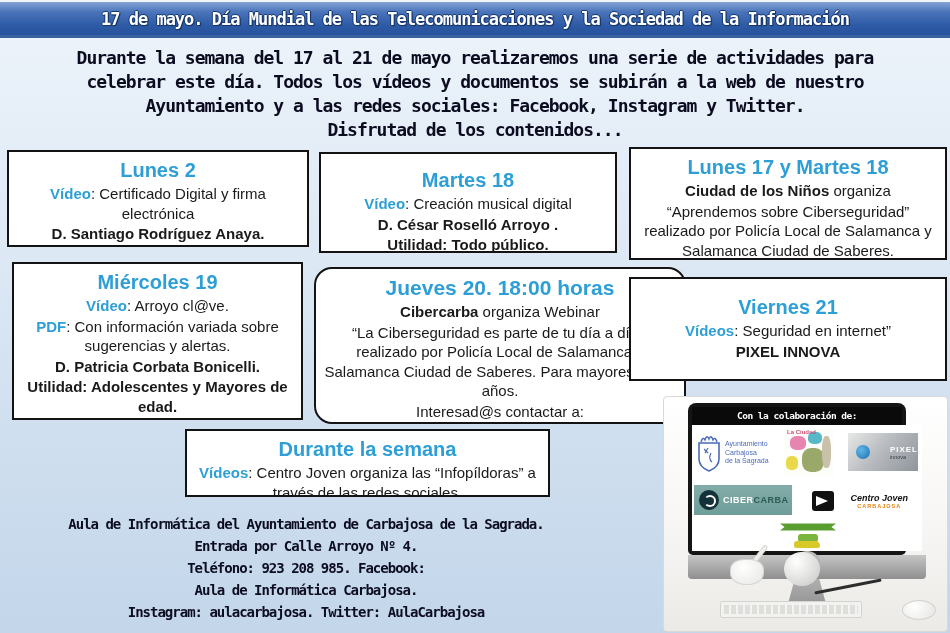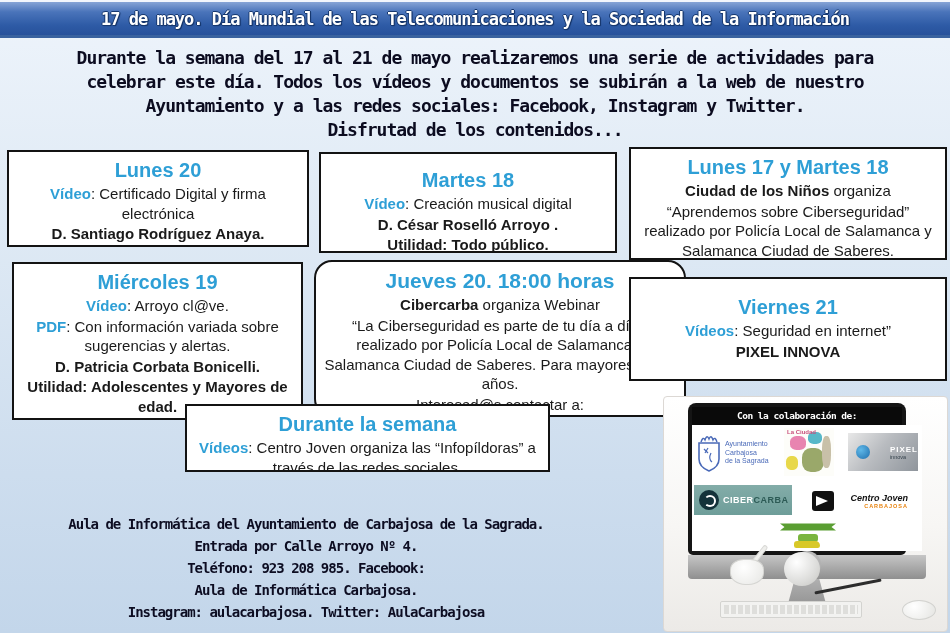--- a/index.html
+++ b/index.html
@@ -43,23 +43,23 @@
   }
   .box p{ font-size:15px; line-height:1.3; margin:1px 8px; }
   .day{ color:#2e9fd6; font-size:20px; font-weight:bold; line-height:1.25; margin:2px 0 1px; }
   .b{ font-weight:bold; }
   .accent{ color:#2e9fd6; font-weight:bold; }
   .email{ color:#1155cc; text-decoration:underline; font-size:15px; }
   .box-monday   { left:7px;   top:150px; width:302px; height:97px;  }
   .box-tuesday  { left:319px; top:152px; width:298px; height:101px; padding-top:12px; }
   .box-montue   { left:629px; top:147px; width:318px; height:113px; }
   .box-wednesday{ left:12px;  top:262px; width:291px; height:158px; }
-  .box-thursday { left:314px; top:260px; width:372px; height:157px;border-radius:18px; }
+  .box-thursday { left:314px; top:267px; width:372px; height:157px;border-radius:18px; }
   .box-friday   { left:629px; top:277px; width:318px; height:104px; padding-top:14px; }
-  .box-week     { left:185px; top:404px; width:365px; height:68px;  }
+  .box-week     { left:185px; top:429px; width:365px; height:68px;  }
   .box-thursday .day{ font-size:21px; }
   
   .footer{
     position:absolute; left:6px; top:513px; width:600px; text-align:center;
   }
   .footer p{ font-size:14px; line-height:22px; color:#0d0d22; white-space:nowrap; }
   
   .photo{
     position:absolute; left:663px; top:396px; width:285px; height:236px;
     background:linear-gradient(180deg,#ffffff 0%, #f7f6f4 55%, #eceae7 100%);
@@ -106,21 +106,21 @@
     content:""; position:absolute; left:5px; top:5px; width:8px; height:8px;
     border:2px solid #ffffff; border-radius:50%; border-left-color:transparent;
   }
   .ciber-text{ margin-left:4px; font-size:9px; font-weight:bold; letter-spacing:0.5px; }
   .ciber-text .w{ color:#ffffff; } .ciber-text .g{ color:#2c5a55; }
   
   .logo-cj{ position:absolute; left:120px; top:62px; width:96px; height:28px; display:flex; align-items:center; }
   .cj-icon{ width:24px; height:20px; background:#111111; border-radius:3px; position:relative; }
   .cj-icon::after{ content:""; position:absolute; left:4px; top:5px; width:0; height:0;
     border-left:12px solid #ffffff; border-top:5px solid transparent; border-bottom:5px solid transparent; }
-  .cj-text{ margin-left:16px; text-align:right; }
+  .cj-text{ margin-left:16px; text-align:center; }
   .cj-text .t1{ font-size:9px; font-weight:bold; font-style:italic; color:#111111; white-space:nowrap; }
   .cj-text .t2{ font-size:5.5px; color:#e8820c; font-weight:bold; letter-spacing:1px; }
   
   .mascot{ position:absolute; left:88px; top:96px; width:56px; height:28px; }
   .mascot-ribbon{
     position:absolute; left:0; top:0; width:56px; height:12px; background:#5a9e32;
     clip-path:polygon(0 20%,8% 50%,0 80%,100% 80%,92% 50%,100% 20%); 
     border-radius:2px;
   }
   .mascot-body{ position:absolute; left:18px; top:13px; width:20px; height:8px; background:#7ab53e; border-radius:3px; }
@@ -178,21 +178,21 @@
   </header>
 
   <section class="intro pxfont">
     <p>Durante la semana del 17 al 21 de mayo realizaremos una serie de actividades para</p>
     <p>celebrar este día. Todos los vídeos y documentos se subirán a la web de nuestro</p>
     <p>Ayuntamiento y a las redes sociales: Facebook, Instagram y Twitter.</p>
     <p>Disfrutad de los contenidos...</p>
   </section>
 
   <section class="box box-monday">
-    <h2 class="day">Lunes 20</h2>
+    <h2 class="day">Lunes 2</h2>
     <p><span class="accent">Vídeo</span><span>: Certificado Digital y firma electrónica</span></p>
     <p class="b">D. Santiago  Rodríguez Anaya.</p>
     <p class="b">Utilidad: Mayores de edad.</p>
   </section>
 
   <section class="box box-tuesday">
     <h2 class="day">Martes 18</h2>
     <p><span class="accent">Vídeo</span><span>: Creación musical digital</span></p>
     <p class="b">D. César Roselló Arroyo .</p>
     <p class="b">Utilidad: Todo público.</p>

